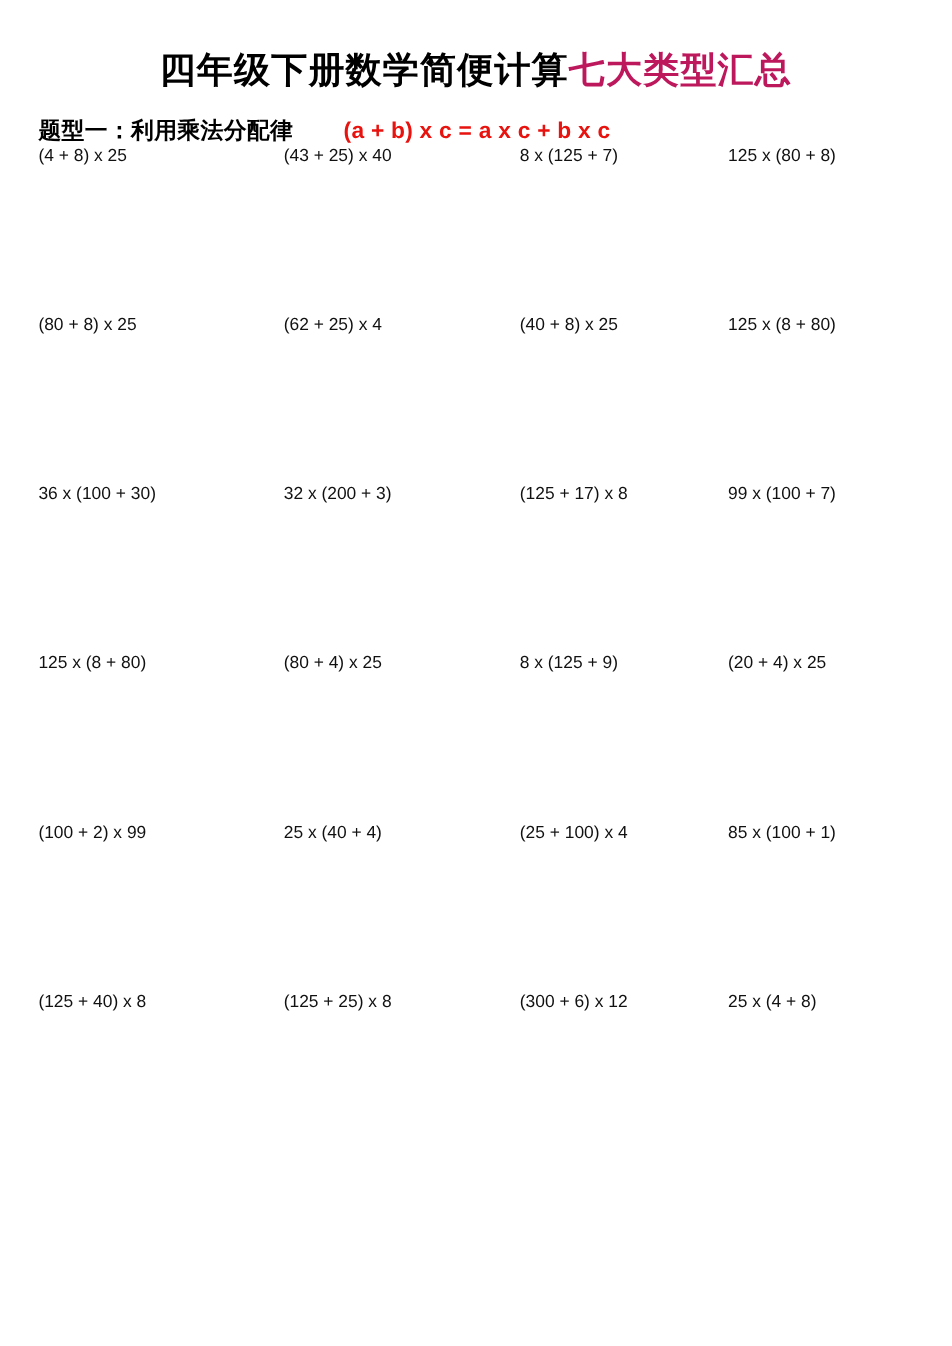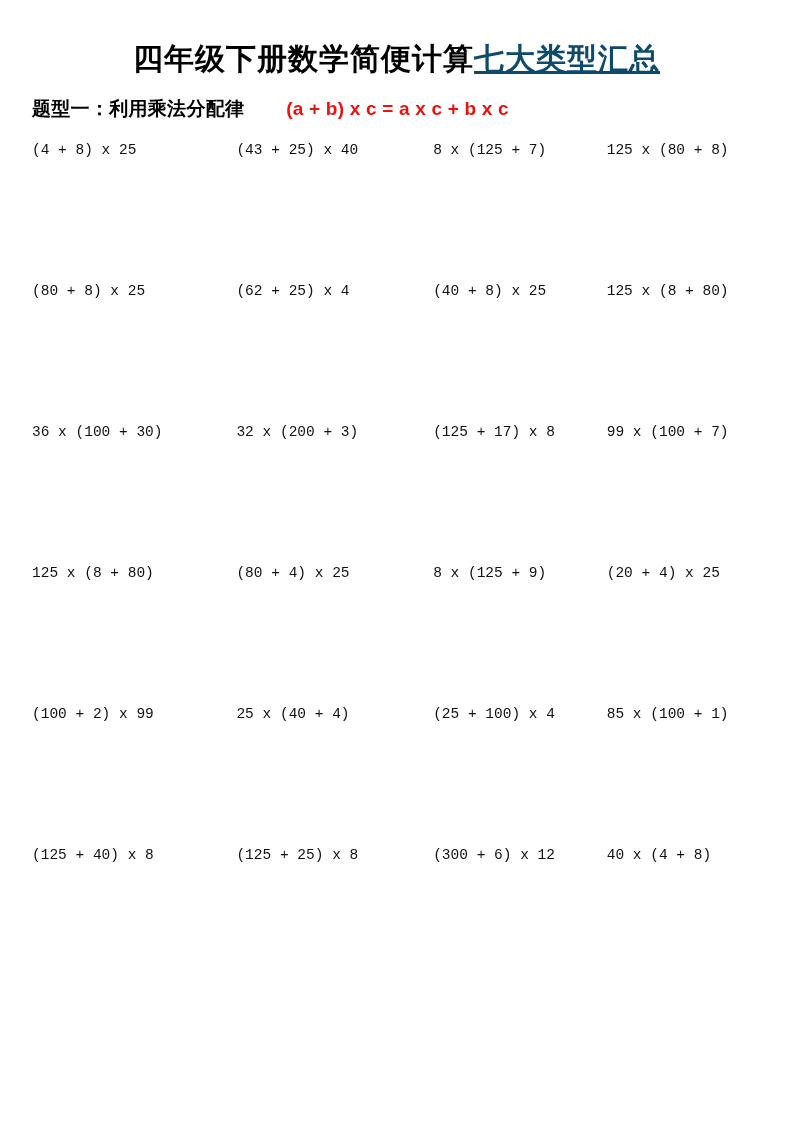--- a/index.html
+++ b/index.html
@@ -28,22 +28,21 @@
     font-size: 30px;
     font-weight: bold;
     letter-spacing: 1px;
     line-height: 1.25;
     white-space: nowrap;
   }
   .doc-title .title-black {
     color: #000000;
   }
   .doc-title .title-red {
-    color: #0c4a6e;
-    text-decoration: underline;
+    color: #be185d;
   }
   .section-head {
     margin-top: 18px;
     display: flex;
     align-items: baseline;
     white-space: nowrap;
   }
   .section-label {
     font-size: 19px;
     font-weight: bold;
@@ -51,22 +50,21 @@
     letter-spacing: 0.3px;
   }
   .section-formula {
     font-size: 19px;
     font-weight: bold;
     color: #e8130f;
     margin-left: 42px;
     letter-spacing: 0.2px;
   }
   .grid {
-    margin-top: 20px;
-    font-family: Liberation Mono, monospace;
+    margin-top: 0;
   }
   .row {
     display: flex;
     height: 141px;
   }
   .cell {
     font-size: 14.5px;
     color: #111111;
     line-height: 1.2;
     white-space: nowrap;
@@ -124,17 +122,17 @@
       <div class="cell c0">(100 + 2) x 99</div>
       <div class="cell c1">25 x (40 + 4)</div>
       <div class="cell c2">(25 + 100) x 4</div>
       <div class="cell c3">85 x (100 + 1)</div>
     </div>
 
     <div class="row">
       <div class="cell c0">(125 + 40) x 8</div>
       <div class="cell c1">(125 + 25) x 8</div>
       <div class="cell c2">(300 + 6) x 12</div>
-      <div class="cell c3">40 x (4 + 8)</div>
+      <div class="cell c3">25 x (4 + 8)</div>
     </div>
 
   </div>
 </div>
 
 </body></html>

